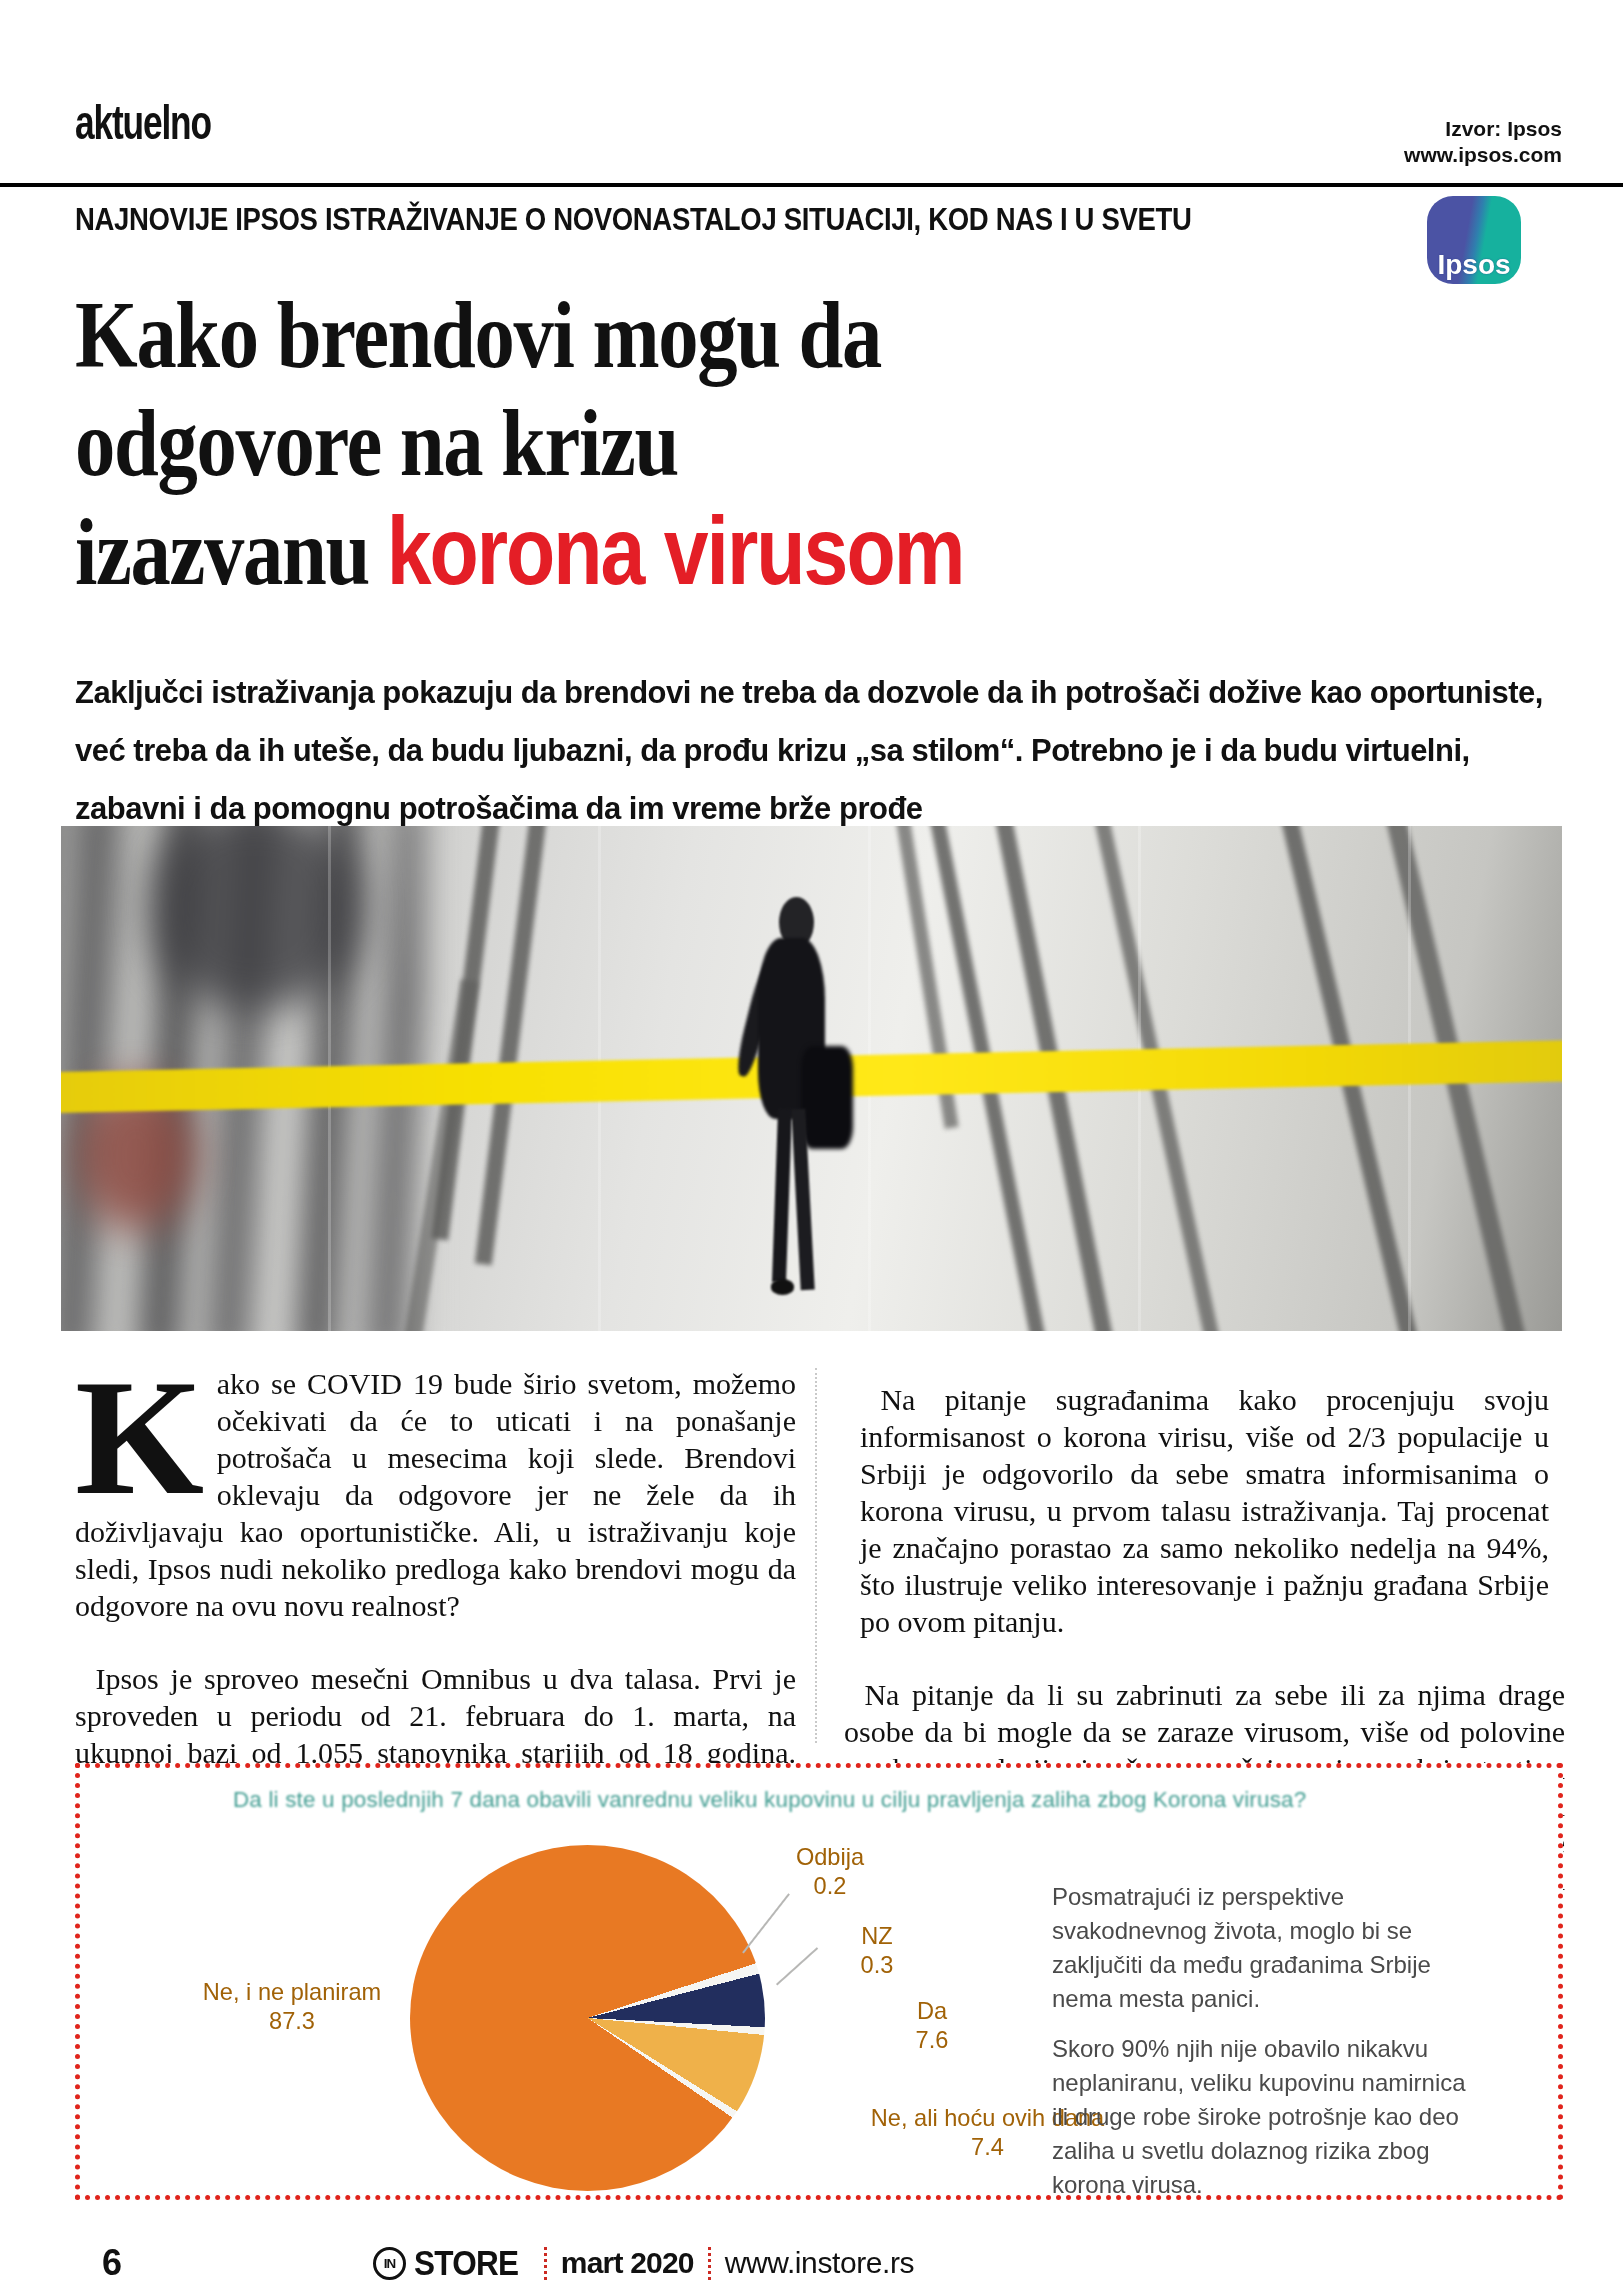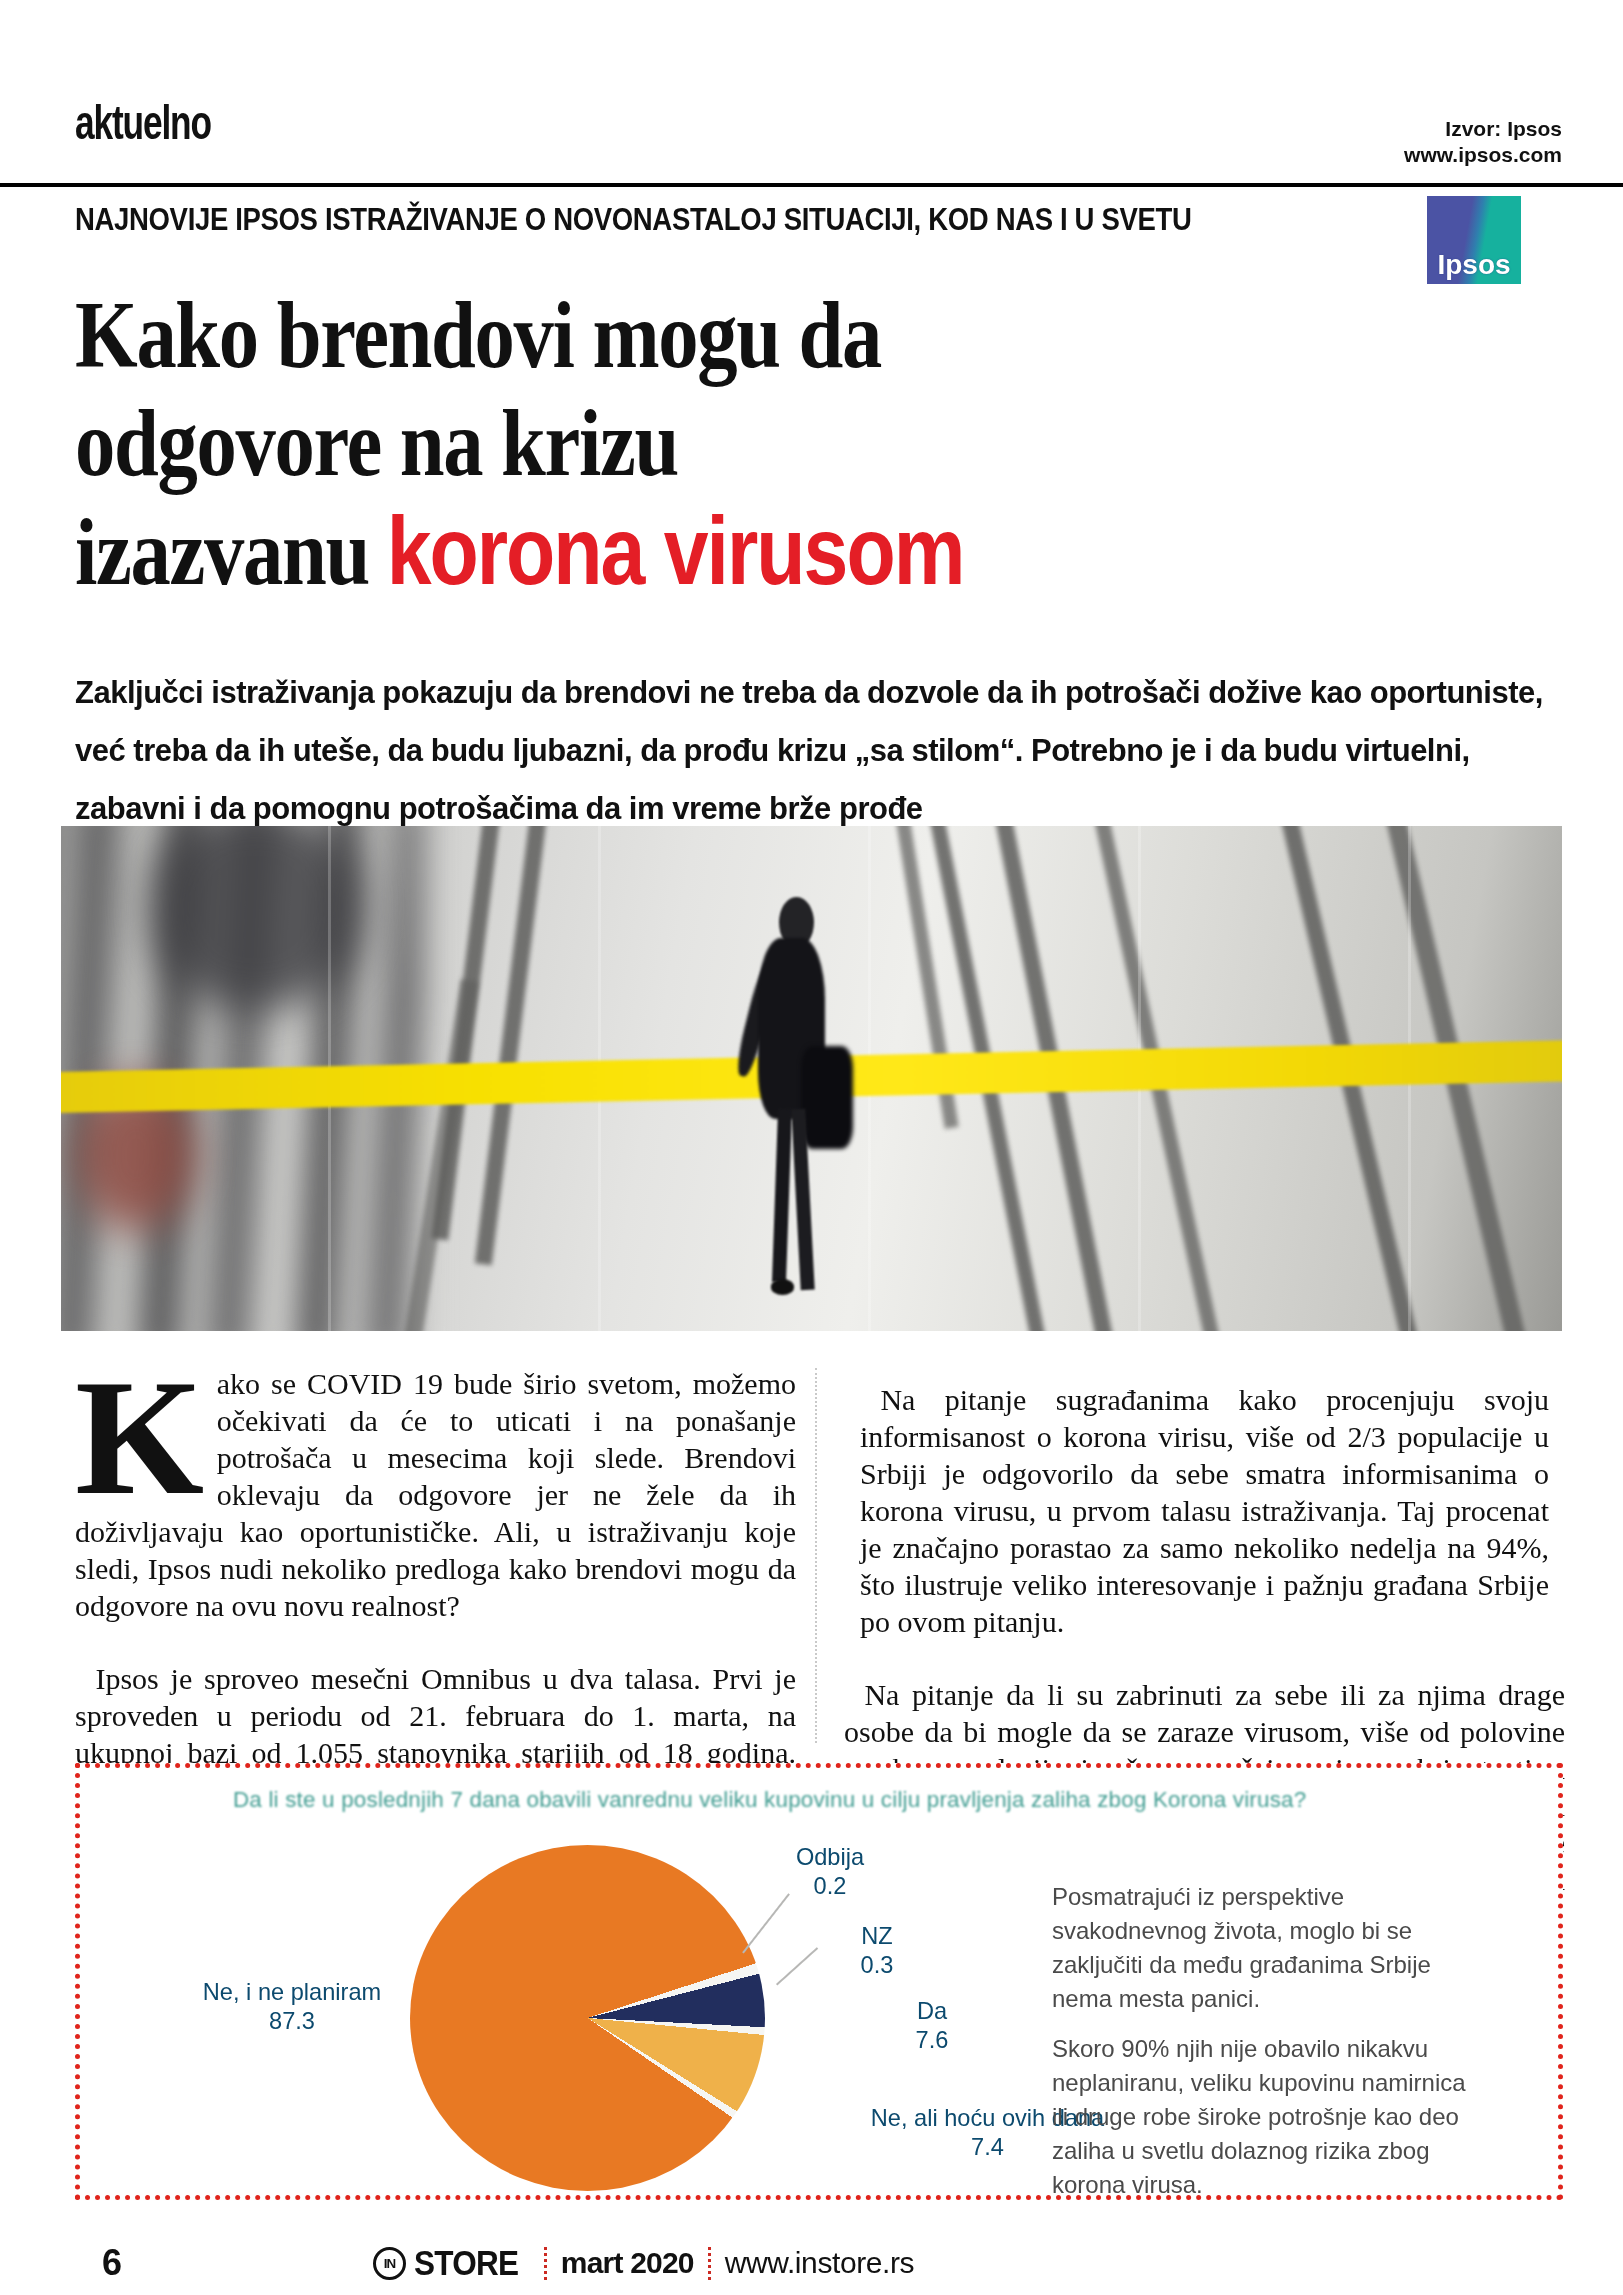--- a/index.html
+++ b/index.html
@@ -15,21 +15,21 @@
   }
   .source-block{position:absolute;right:61px;top:116px;text-align:right;font-weight:bold;font-size:21px;line-height:26px;}
   .top-rule{position:absolute;left:0;top:183px;width:1623px;height:3.9px;background:#000;}
   .kicker{
     position:absolute;left:75px;top:201px;font-size:32px;font-weight:bold;letter-spacing:-0.4px;
     transform:scaleX(.86);transform-origin:left center;white-space:nowrap;
   }
   .ipsos-logo{
     position:absolute;left:1427px;top:196px;width:94px;height:88px;
     background:linear-gradient(100deg,#4b53a4 0%,#4b53a4 42%,#2f7fae 52%,#16b19e 60%,#16b19e 100%);
-    display:flex;align-items:flex-end;justify-content:center;
+    display:flex;align-items:flex-end;justify-content:center;border-radius:26px;
   }
   .ipsos-logo span{color:#fff;font-weight:bold;font-size:28px;line-height:38px;text-shadow:0 0 1.6px rgba(40,60,140,.8);}
   
   .headline{
     position:absolute;left:75px;top:281px;width:1728px;
     font-family:"Liberation Serif","DejaVu Serif",serif;font-weight:bold;
     font-size:96px;line-height:108px;letter-spacing:-1.6px;
     transform:scaleX(.84);transform-origin:left top;white-space:nowrap;
   }
   .headline .red{
@@ -90,21 +90,21 @@
   .chart-box{position:absolute;left:75px;top:1763px;width:1488px;height:437px;border:5.5px dotted #e0241c;box-sizing:border-box;background:#fff;}
   .chart-title{
     position:absolute;left:153px;top:19px;width:1178px;font-size:22.4px;color:#429d92;
     filter:blur(0.9px);letter-spacing:0.2px;white-space:nowrap;
   }
   .pie{
     position:absolute;left:330px;top:77px;width:355px;height:346px;border-radius:50%;
     background:conic-gradient(#e87923 0deg 72deg,#f6f6f3 72deg 75.5deg,#222e5e 75.5deg 93deg,#f6f6f3 93deg 95.5deg,#efb14a 95.5deg 122deg,#f6f6f3 122deg 124.5deg,#e87923 124.5deg 360deg);
     filter:blur(0.5px);
   }
-  .pie-label{position:absolute;font-size:23.6px;line-height:29px;color:#0c4a6e;text-align:center;filter:blur(0.6px);}
+  .pie-label{position:absolute;font-size:23.6px;line-height:29px;color:#a16207;text-align:center;filter:blur(0.6px);}
   .lbl-ne{left:94px;top:198px;width:236px;margin-top:12px;}
   .lbl-odbija{left:691px;top:75px;width:118px;}
   .lbl-nz{left:754px;top:154px;width:86px;}
   .lbl-da{left:809px;top:229px;width:86px;}
   .lbl-neali{left:774px;top:336px;width:267px;}
   .leader{position:absolute;background:#b7b7b5;width:2.4px;filter:blur(0.4px);}
   .ld1{left:685px;top:118px;height:75px;transform:rotate(38deg);}
   .ld2{left:716px;top:171px;height:55px;transform:rotate(48deg);}
   .chart-note{
     position:absolute;left:972px;top:112px;width:428px;font-size:24px;line-height:34px;

